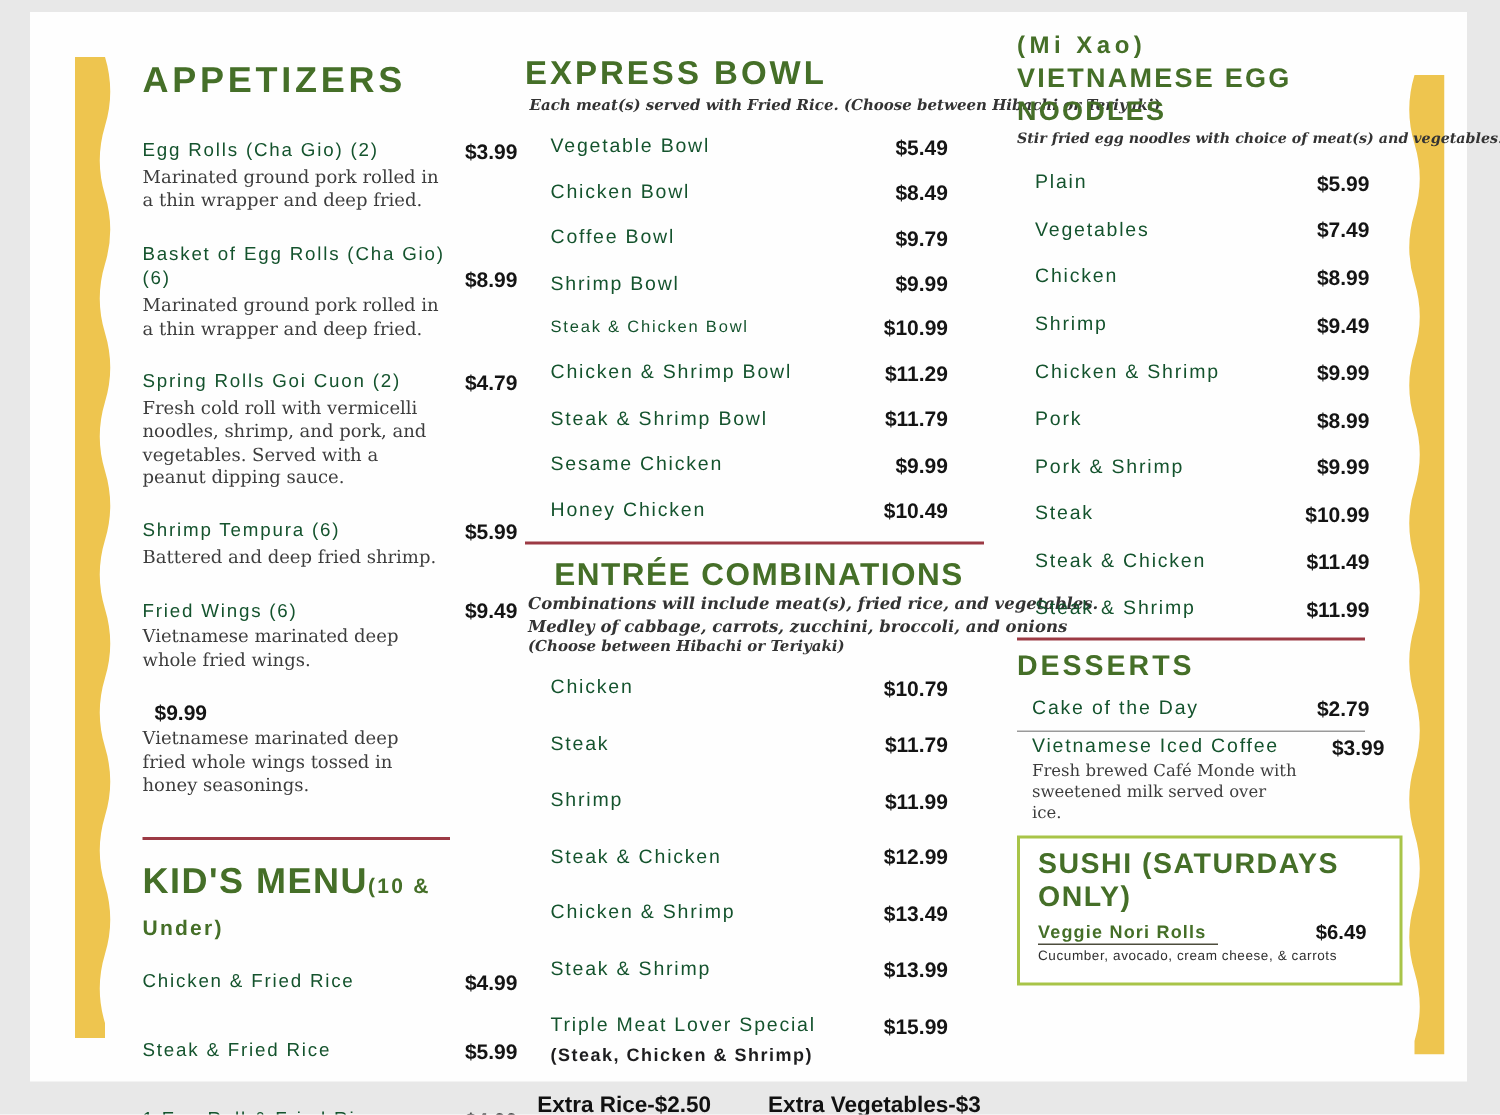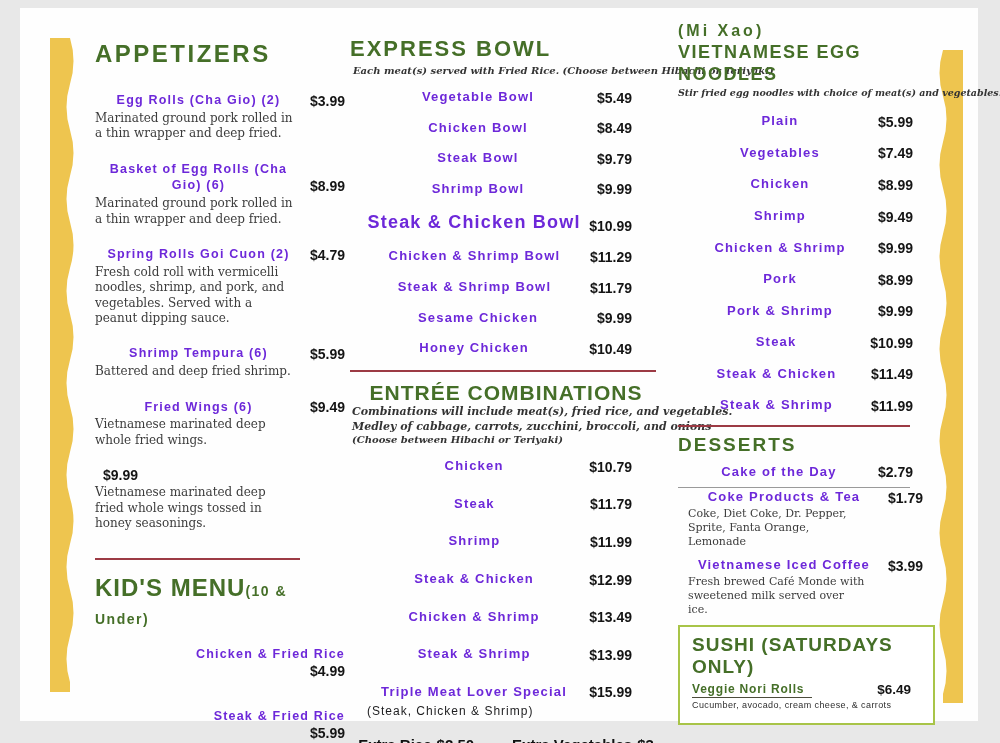--- a/index.html
+++ b/index.html
@@ -28,30 +28,30 @@
   .h-sushi{font-size:19px;letter-spacing:1px;margin:0 0 4px 0;}
 
   .script{font-family:"DejaVu Serif",serif;font-style:italic;font-weight:600;
           color:#333;white-space:nowrap;}
   .sub-express{font-size:10px;margin:3px 0 12px 3px;}
   .sub-combo{font-size:11px;line-height:1.35;margin-left:2px;}
   .sub-combo-sm{font-size:10px;margin-left:2px;margin-bottom:12px;}
   .sub-noodles{font-size:9.5px;margin:2px 0 14px 0;}
 
   .row{display:flex;justify-content:space-between;align-items:flex-end;}
-  .item-name{font-weight:bold;font-size:12.5px;letter-spacing:1.2px;color:#6d28d9;flex:1;line-height:1.35;text-align:center;}
+  .item-name{font-weight:normal;font-size:12.5px;letter-spacing:1.2px;color:#14532d;flex:1;line-height:1.35;}
   .price{font-weight:bold;font-size:14px;color:#141414;white-space:nowrap;margin-left:8px;}
   .desc{font-family:"DejaVu Serif",serif;font-size:12px;color:#3c3c3c;line-height:1.28;margin-top:2px;max-width:198px;}
 
   .app-block{margin-bottom:19px;}
-  .kids-row{margin-bottom:29px;flex-direction:column;}
+  .kids-row{margin-bottom:29px;}
   .simple-list .srow{padding:0 30px 0 17px;margin-bottom:13px;}
   .specials{margin-top:10px;}
   .combo-list .srow{margin-bottom:20px;}
-  .combo-note{font-weight:normal;font-size:12px;letter-spacing:1px;color:#1d1d1f;margin:-16px 0 18px 17px;}
+  .combo-note{font-weight:bold;font-size:12px;letter-spacing:1px;color:#1d1d1f;margin:-16px 0 18px 17px;}
   .nood-list .srow{padding:0 22px 0 12px;margin-bottom:14px;}
 
   .divider-red{height:2px;background:var(--maroon,#9c3a44);}
   .div1{width:205px;margin:27px 0 14px 0;}
   .div2{width:306px;margin:9px 0 0 0;}
   .div3{width:232px;margin:-3px 0 0 0;}
   .divider-thin{height:1px;background:var(--divider_gray,#9a9a9a);width:232px;margin:7px 0 0 0;}
 
   .dess-row{padding:0 22px 0 10px;}
   .drink-block{margin-bottom:7px;padding-left:10px;}
@@ -169,31 +169,31 @@
           <span class="item-name" style="font-size:13px">Vegetable Bowl</span>
           <span class="price">$5.49</span>
         </div>
 
         <div class="row srow">
           <span class="item-name" style="font-size:13px">Chicken Bowl</span>
           <span class="price">$8.49</span>
         </div>
 
         <div class="row srow">
-          <span class="item-name" style="font-size:13px">Steak Bowl</span>
+          <span class="item-name" style="font-size:13px">Coffee Bowl</span>
           <span class="price">$9.79</span>
         </div>
 
         <div class="row srow">
           <span class="item-name" style="font-size:13px">Shrimp Bowl</span>
           <span class="price">$9.99</span>
         </div>
 
         <div class="row srow">
-          <span class="item-name" style="font-size:18px">Steak &amp; Chicken Bowl</span>
+          <span class="item-name" style="font-size:11px">Steak &amp; Chicken Bowl</span>
           <span class="price">$10.99</span>
         </div>
 
         <div class="row srow">
           <span class="item-name" style="font-size:13px">Chicken &amp; Shrimp Bowl</span>
           <span class="price">$11.29</span>
         </div>
 
         <div class="row srow">
           <span class="item-name" style="font-size:13px">Steak &amp; Shrimp Bowl</span>
@@ -330,27 +330,20 @@
     <h2 class="h h-desserts">DESSERTS</h2>
     <div class="row dess-row">
       <span class="item-name" style="font-size:13px">Cake of the Day</span>
       <span class="price">$2.79</span>
     </div>
 
     <div class="divider-thin"></div>
 
     <div>
 
-        <div class="drink-block">
-          <div class="row" style="padding-right:12px">
-            <span class="item-name">Coke Products &amp; Tea</span>
-            <span class="price">$1.79</span>
-          </div>
-          <div class="desc">Coke, Diet Coke, Dr. Pepper, Sprite, Fanta Orange, Lemonade</div>
-        </div>
 
         <div class="drink-block">
           <div class="row" style="padding-right:12px">
             <span class="item-name">Vietnamese Iced Coffee</span>
             <span class="price">$3.99</span>
           </div>
           <div class="desc">Fresh brewed Café Monde with sweetened milk served over ice.</div>
         </div>
       </div>
 

